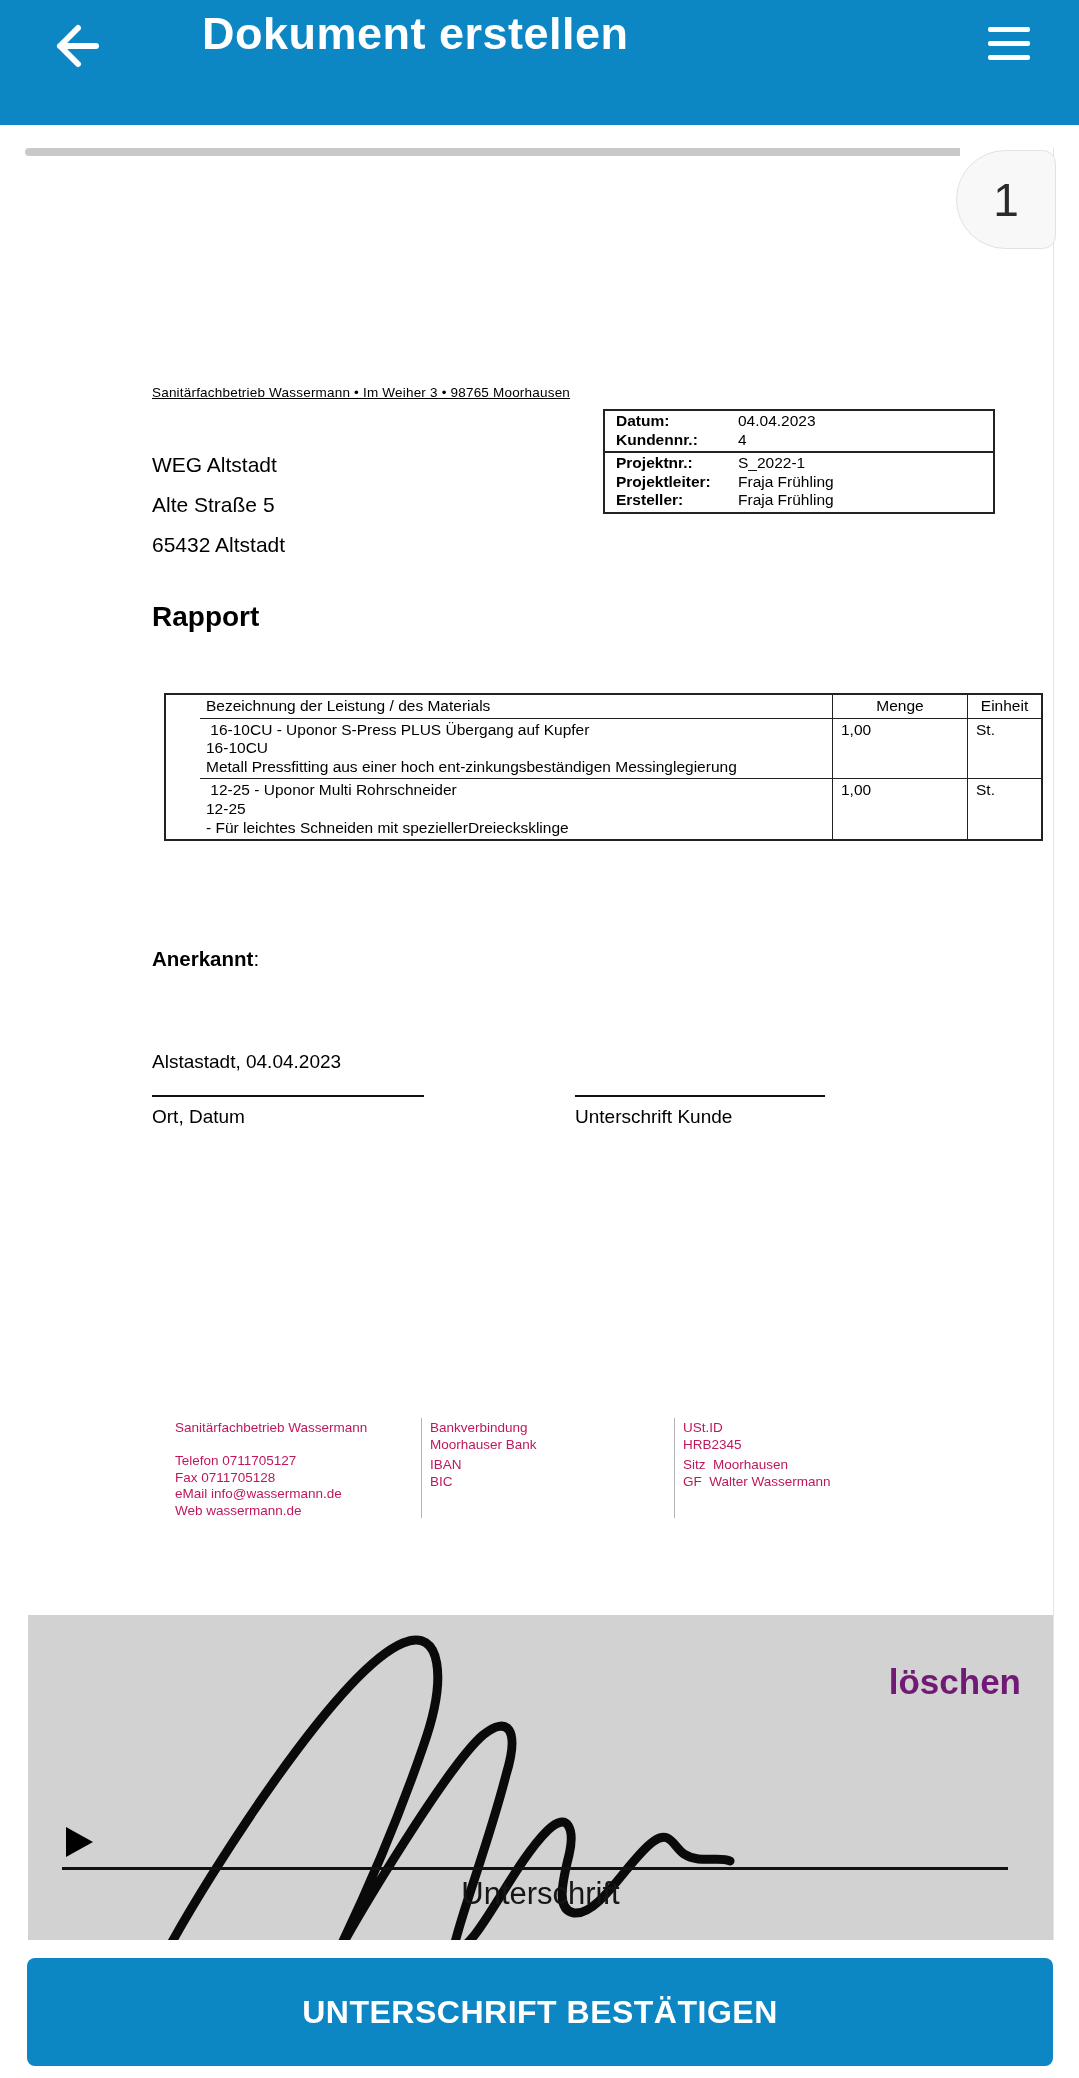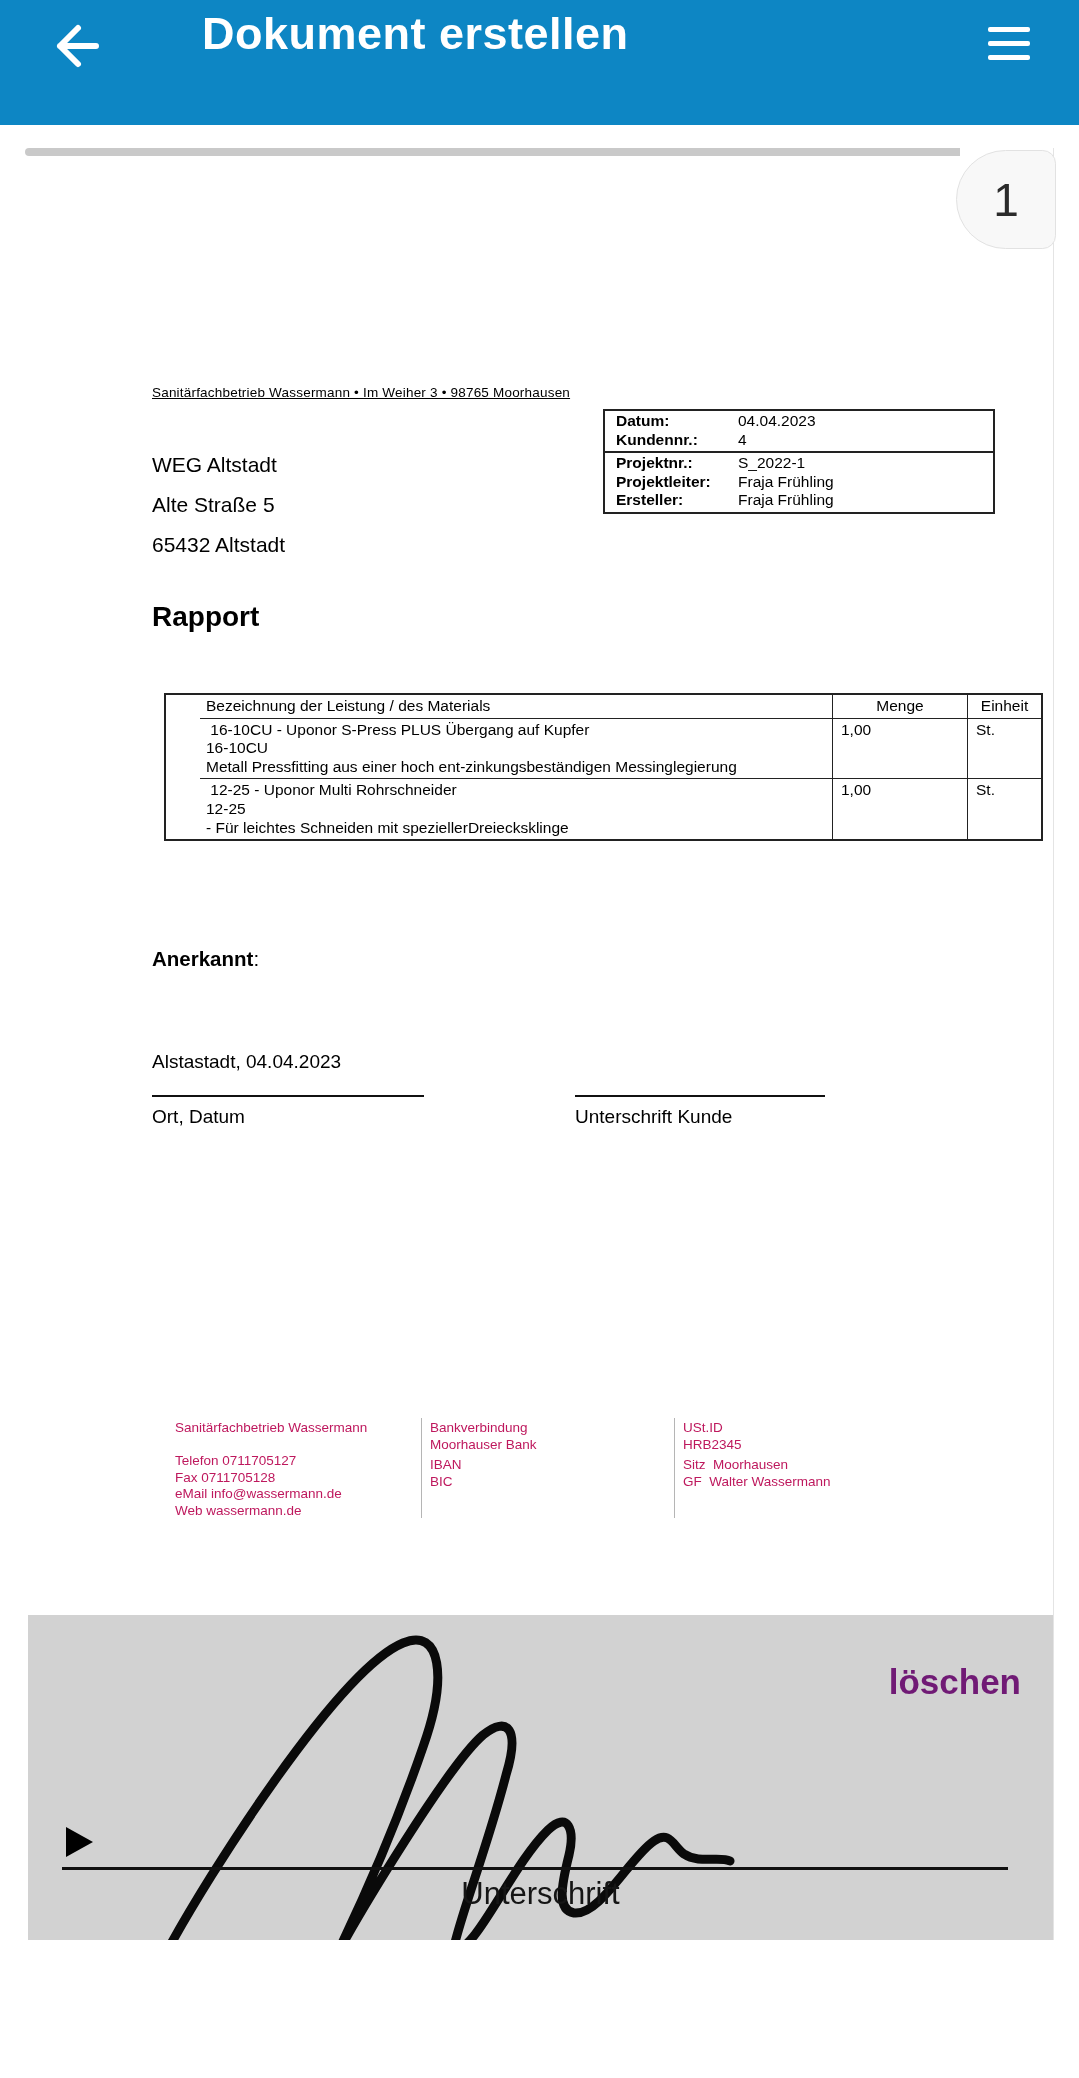--- a/index.html
+++ b/index.html
@@ -211,14 +211,15 @@
                C572 301 602 242 626 226
                C642 215 645 231 656 239
                C671 249 692 241 702 246" fill="none" stroke="#0a0a0a" stroke-width="9" stroke-linecap="round" stroke-linejoin="round"></path>
     </svg>
     <div class="pad-clear">löschen</div>
     <div class="pad-triangle"></div>
     <div class="pad-line"></div>
     <div class="pad-caption">Unterschrift</div>
   </div>
 
+  <button class="confirm-btn">UNTERSCHRIFT BESTÄTIGEN</button>
 
 </div>
 
 </body></html>

